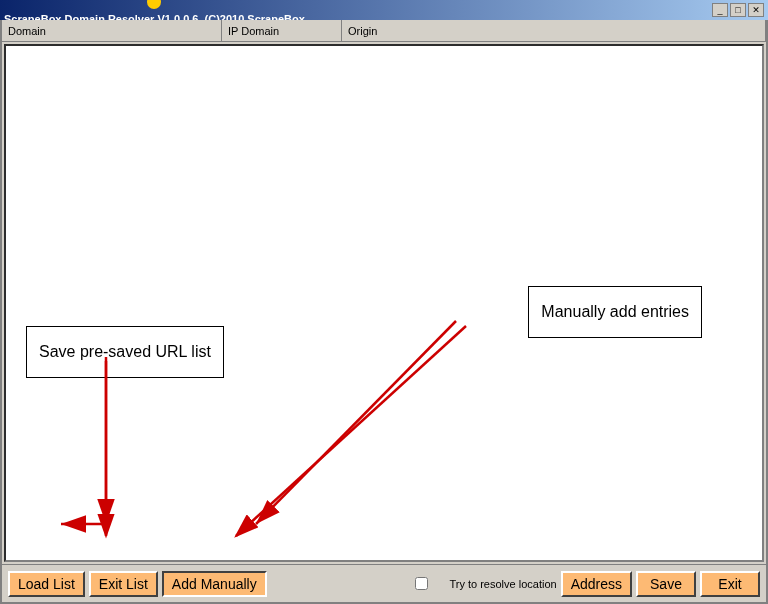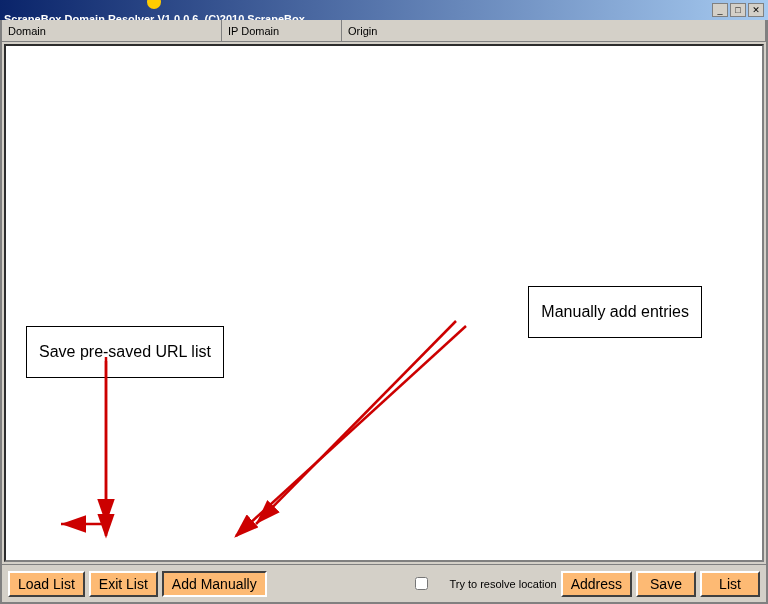--- a/index.html
+++ b/index.html
@@ -242,16 +242,16 @@
 
     <div class="spacer"></div>
 
     <label class="checkbox-label">
       <input type="checkbox" style="">
       <span>Try to resolve location</span>
     </label>
 
     <button class="win-btn">Address</button>
     <button class="win-btn">Save</button>
-    <button class="win-btn">List</button>
+    <button class="win-btn">Exit</button>
   </div>
 
 </div>
 
 </body></html>

